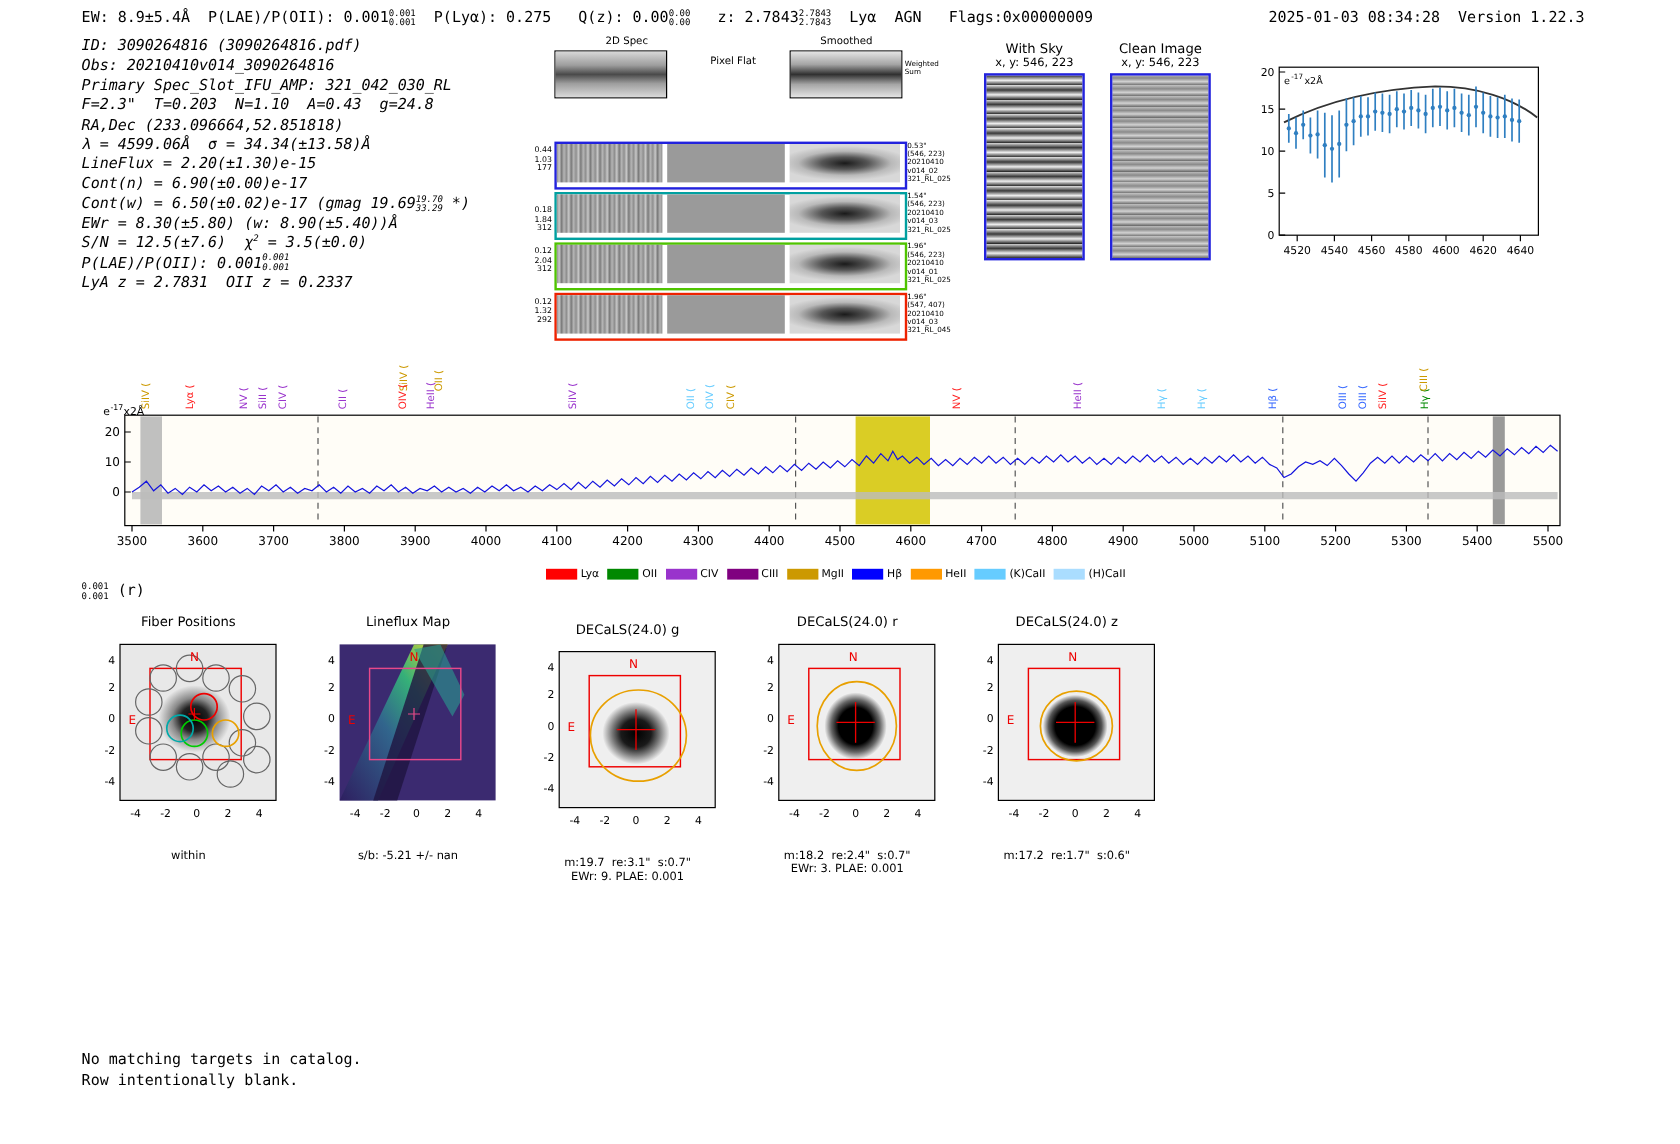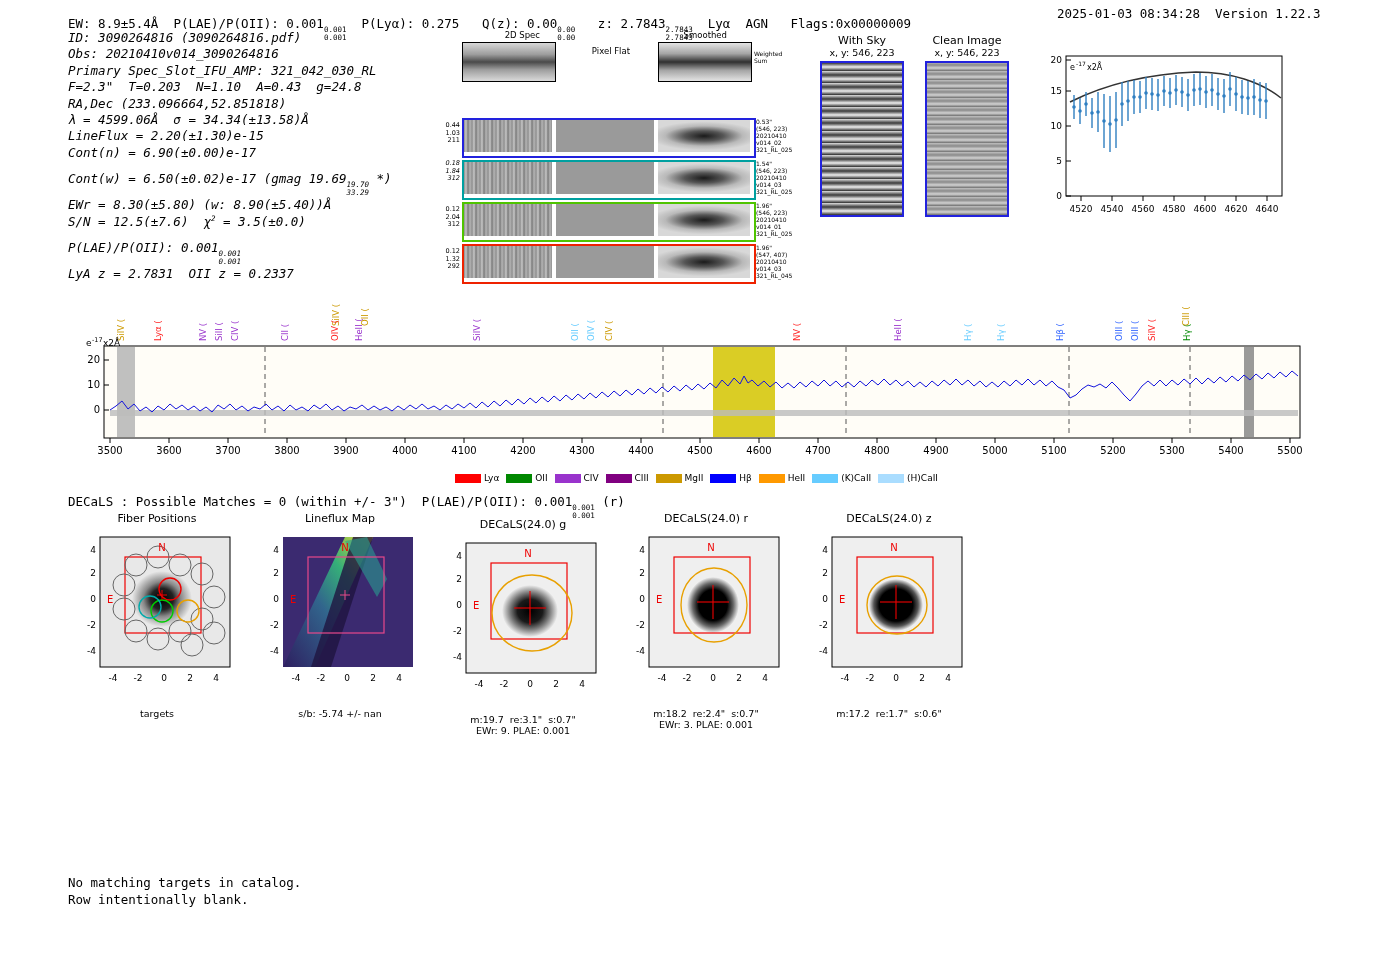--- a/index.html
+++ b/index.html
@@ -2,21 +2,21 @@
 <html><head>
 <meta charset="utf-8">
 <style>
   html,body{margin:0;padding:0;background:#ffffff;}
   body{width:1400px;height:953px;position:relative;font-family:"DejaVu Sans Mono","Liberation Mono",monospace;color:#000;}
   .mono{font-family:"DejaVu Sans Mono","Liberation Mono",monospace;}
   .abs{position:absolute;}
   #topline{top:6px;left:68px;font-size:12.5px;letter-spacing:0px;white-space:pre;}
   #version{top:6px;left:1057px;font-size:12.5px;white-space:pre;}
   sup{font-size:7.5px;vertical-align:super;line-height:0;}
-  .supsub{display:inline-block;font-size:7.5px;line-height:8px;vertical-align:middle;text-align:left;margin-top:20px;}
+  .supsub{display:inline-block;font-size:7.5px;line-height:8px;vertical-align:middle;text-align:left;}
   .supsub span{display:block;}
   #infoblock{top:30px;left:68px;font-size:12.5px;line-height:16.4px;white-space:pre;font-style:italic;}
   
   .panelLabel{font-size:8.5px;text-align:right;font-family:"DejaVu Sans","Liberation Sans",sans-serif;}
   .graybox{background:#9a9a9a;}
   .noiseA{background:
      repeating-linear-gradient(90deg, #8d8d8d 0px, #c8c8c8 2px, #7a7a7a 4px, #b5b5b5 6px, #909090 8px);}
   .noiseB{background:
      repeating-linear-gradient(0deg, #6e6e6e 0px, #d2d2d2 3px, #8a8a8a 6px, #c0c0c0 9px);}
   .streak{background:
@@ -65,34 +65,34 @@
   </div>
   <div class="abs" style="top:12px;left:196px;width:92px;height:38px;border:1px solid #000;">
     <div style="width:100%;height:100%;background:linear-gradient(180deg,#e4e4e4 0%,#a5a5a5 28%,#303030 50%,#a5a5a5 72%,#e4e4e4 100%);"></div>
   </div>
   <div class="abs tinytext" style="top:20px;left:292px;width:44px;">Weighted
 Sum</div>
 
   <div class="abs" style="top:88px;left:0px;">
     <div class="abs rowlabel" style="top:4px;left:-32px;width:30px;">0.44
 1.03
-211</div>
+177</div>
     <div class="abs" style="top:0;left:0;width:290px;height:36px;border:2px solid #2222dd;"></div>
     <div class="abs noiseA" style="top:2px;left:2px;width:88px;height:32px;"></div>
     <div class="abs graybox" style="top:2px;left:94px;width:98px;height:32px;"></div>
     <div class="abs smoothband" style="top:2px;left:196px;width:92px;height:32px;"></div>
     <div class="abs tinytext" style="top:0px;left:294px;">0.53"
 (546, 223)
 20210410
 v014_02
 321_RL_025</div>
   </div>
 
   <div class="abs" style="top:130px;left:0px;">
-    <div class="abs rowlabel" style="top:0;left:-32px;width:30px;font-style:italic;">0.18
+    <div class="abs rowlabel" style="top:12px;left:-32px;width:30px;">0.18
 1.84
 312</div>
     <div class="abs" style="top:0;left:0;width:290px;height:36px;border:2px solid #00a0a0;"></div>
     <div class="abs noiseA" style="top:2px;left:2px;width:88px;height:32px;"></div>
     <div class="abs graybox" style="top:2px;left:94px;width:98px;height:32px;"></div>
     <div class="abs smoothband" style="top:2px;left:196px;width:92px;height:32px;"></div>
     <div class="abs tinytext" style="top:0px;left:294px;">1.54"
 (546, 223)
 20210410
 v014_03
@@ -390,21 +390,21 @@
         <text x="1231" y="186">5400</text>
         <text x="1290" y="186">5500</text>
     </g>
   </svg>
 </div>
 
 <div class="abs" style="top:466px;left:0;width:1400px;text-align:center;">
   <span class="legenditem"><span class="legendsw" style="background:#ff0000"></span> <span>Lyα</span></span><span class="legenditem"><span class="legendsw" style="background:#008800"></span> <span>OII</span></span><span class="legenditem"><span class="legendsw" style="background:#9933cc"></span> <span>CIV</span></span><span class="legenditem"><span class="legendsw" style="background:#800080"></span> <span>CIII</span></span><span class="legenditem"><span class="legendsw" style="background:#cc9900"></span> <span>MgII</span></span><span class="legenditem"><span class="legendsw" style="background:#0000ff"></span> <span>Hβ</span></span><span class="legenditem"><span class="legendsw" style="background:#ff9900"></span> <span>HeII</span></span><span class="legenditem"><span class="legendsw" style="background:#66ccff"></span> <span>(K)CaII</span></span><span class="legenditem"><span class="legendsw" style="background:#aaddff"></span> <span>(H)CaII</span></span>
 </div>
 
-<div class="abs mono" id="decals_header"><span>DECaLS : Possible Matches = 0 (within +/- 3")  P(LAE)/P(OII): 0.001</span><span class="supsub"><span>0.001</span><span>0.001</span></span><span> (r)</span></div>
+<div class="abs mono" id="decals_header"><span class="supsub"><span>0.001</span><span>0.001</span></span><span> (r)</span></div>
 
 <div class="abs" style="top:512px;left:62px;width:190px;">
   <div class="cutTitle">Fiber Positions</div>
   <svg width="190" height="185" viewBox="0 0 190 185" style="margin-top:2px;">
     <rect x="38" y="10" width="130" height="130" fill="#e8e8e8" stroke="#000"></rect>
     <defs>
       <radialGradient id="blobA" cx="50%" cy="50%" r="50%">
         <stop offset="0%" stop-color="#000"></stop>
           <stop offset="38%" stop-color="#222"></stop>
         <stop offset="62%" stop-color="#888"></stop>
@@ -448,21 +448,21 @@
         <text x="34" y="127">-4</text>
     </g>
     <g font-family="DejaVu Sans, Liberation Sans, sans-serif" font-size="9" text-anchor="middle" fill="#000">
       <text x="51" y="154">-4</text>
         <text x="76" y="154">-2</text>
         <text x="102" y="154">0</text>
         <text x="128" y="154">2</text>
         <text x="154" y="154">4</text>
     </g>
   </svg>
-  <div class="subcap" style="margin-top:-8px;">targets</div>
+  <div class="subcap" style="margin-top:-8px;">within</div>
 </div>
 
 <div class="abs" style="top:512px;left:245px;width:190px;">
   <div class="cutTitle">Lineflux Map</div>
   <svg width="190" height="185" viewBox="0 0 190 185" style="margin-top:2px;">
     <defs>
       <linearGradient id="viridis" x1="0" y1="1" x2="1" y2="0">
         <stop offset="0%" stop-color="#2d1e5f"></stop>
           <stop offset="45%" stop-color="#31688e"></stop>
         <stop offset="70%" stop-color="#35b779"></stop>
@@ -488,21 +488,21 @@
         <text x="34" y="127">-4</text>
     </g>
     <g font-family="DejaVu Sans, Liberation Sans, sans-serif" font-size="9" text-anchor="middle" fill="#000">
       <text x="51" y="154">-4</text>
         <text x="76" y="154">-2</text>
         <text x="102" y="154">0</text>
         <text x="128" y="154">2</text>
         <text x="154" y="154">4</text>
     </g>
   </svg>
-  <div class="subcap" style="margin-top:-8px;">s/b: -5.74 +/- nan</div>
+  <div class="subcap" style="margin-top:-8px;">s/b: -5.21 +/- nan</div>
 </div>
 
 <div class="abs" style="top:518px;left:428px;width:190px;">
   <div class="cutTitle">DECaLS(24.0) g</div>
   <svg width="190" height="185" viewBox="0 0 190 185" style="margin-top:2px;">
     <rect x="38" y="10" width="130" height="130" fill="#efefef" stroke="#000"></rect>
     <defs>
       <radialGradient id="blobG" cx="50%" cy="50%" r="50%">
         <stop offset="0%" stop-color="#000"></stop>
           <stop offset="45%" stop-color="#1a1a1a"></stop>

